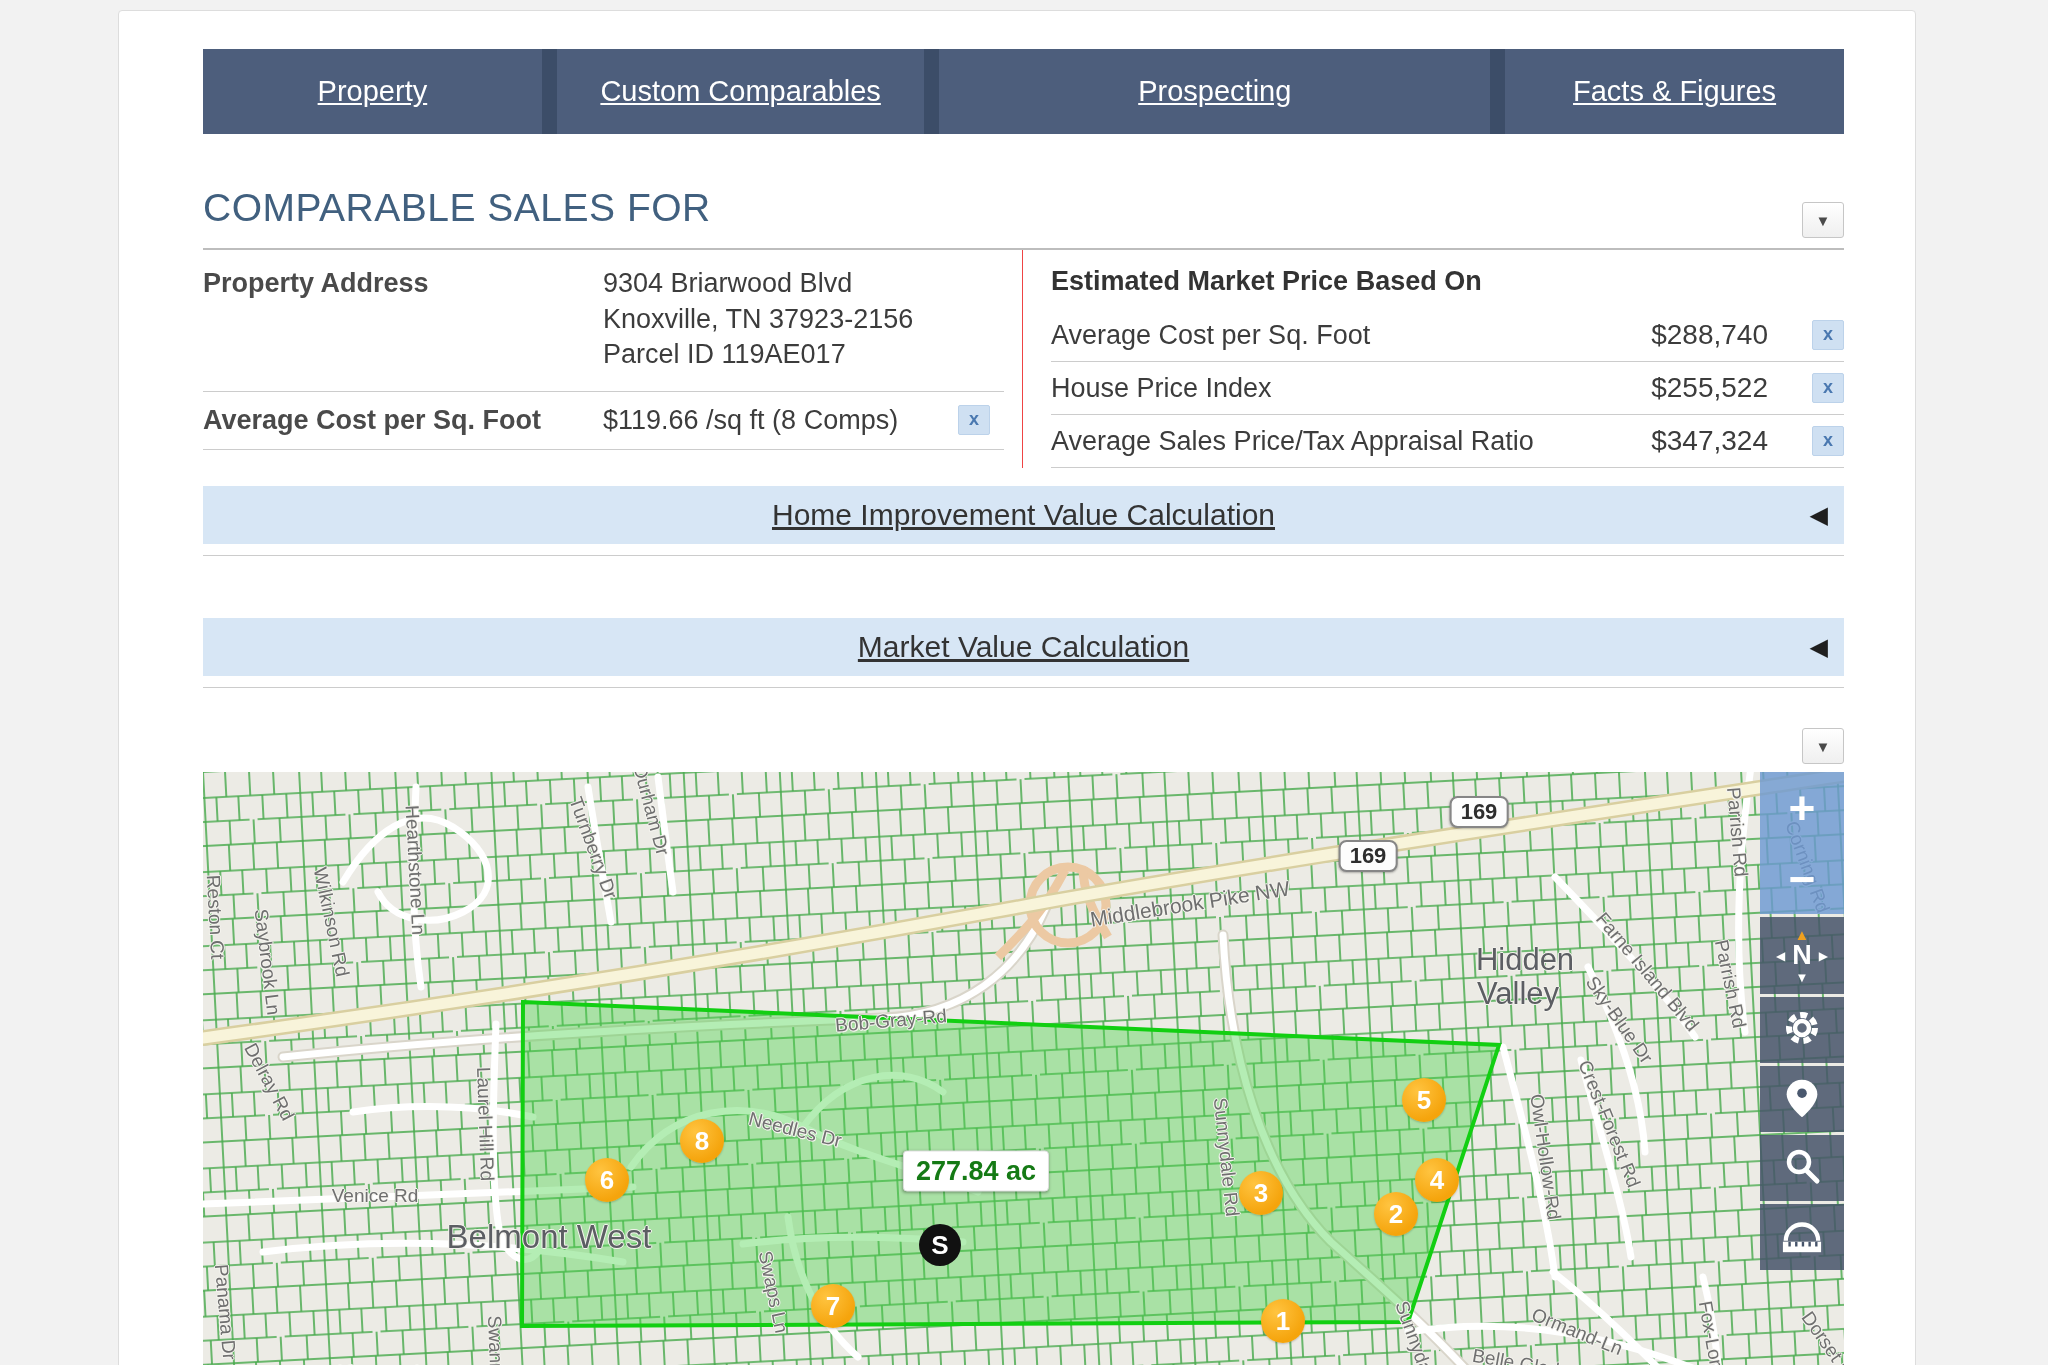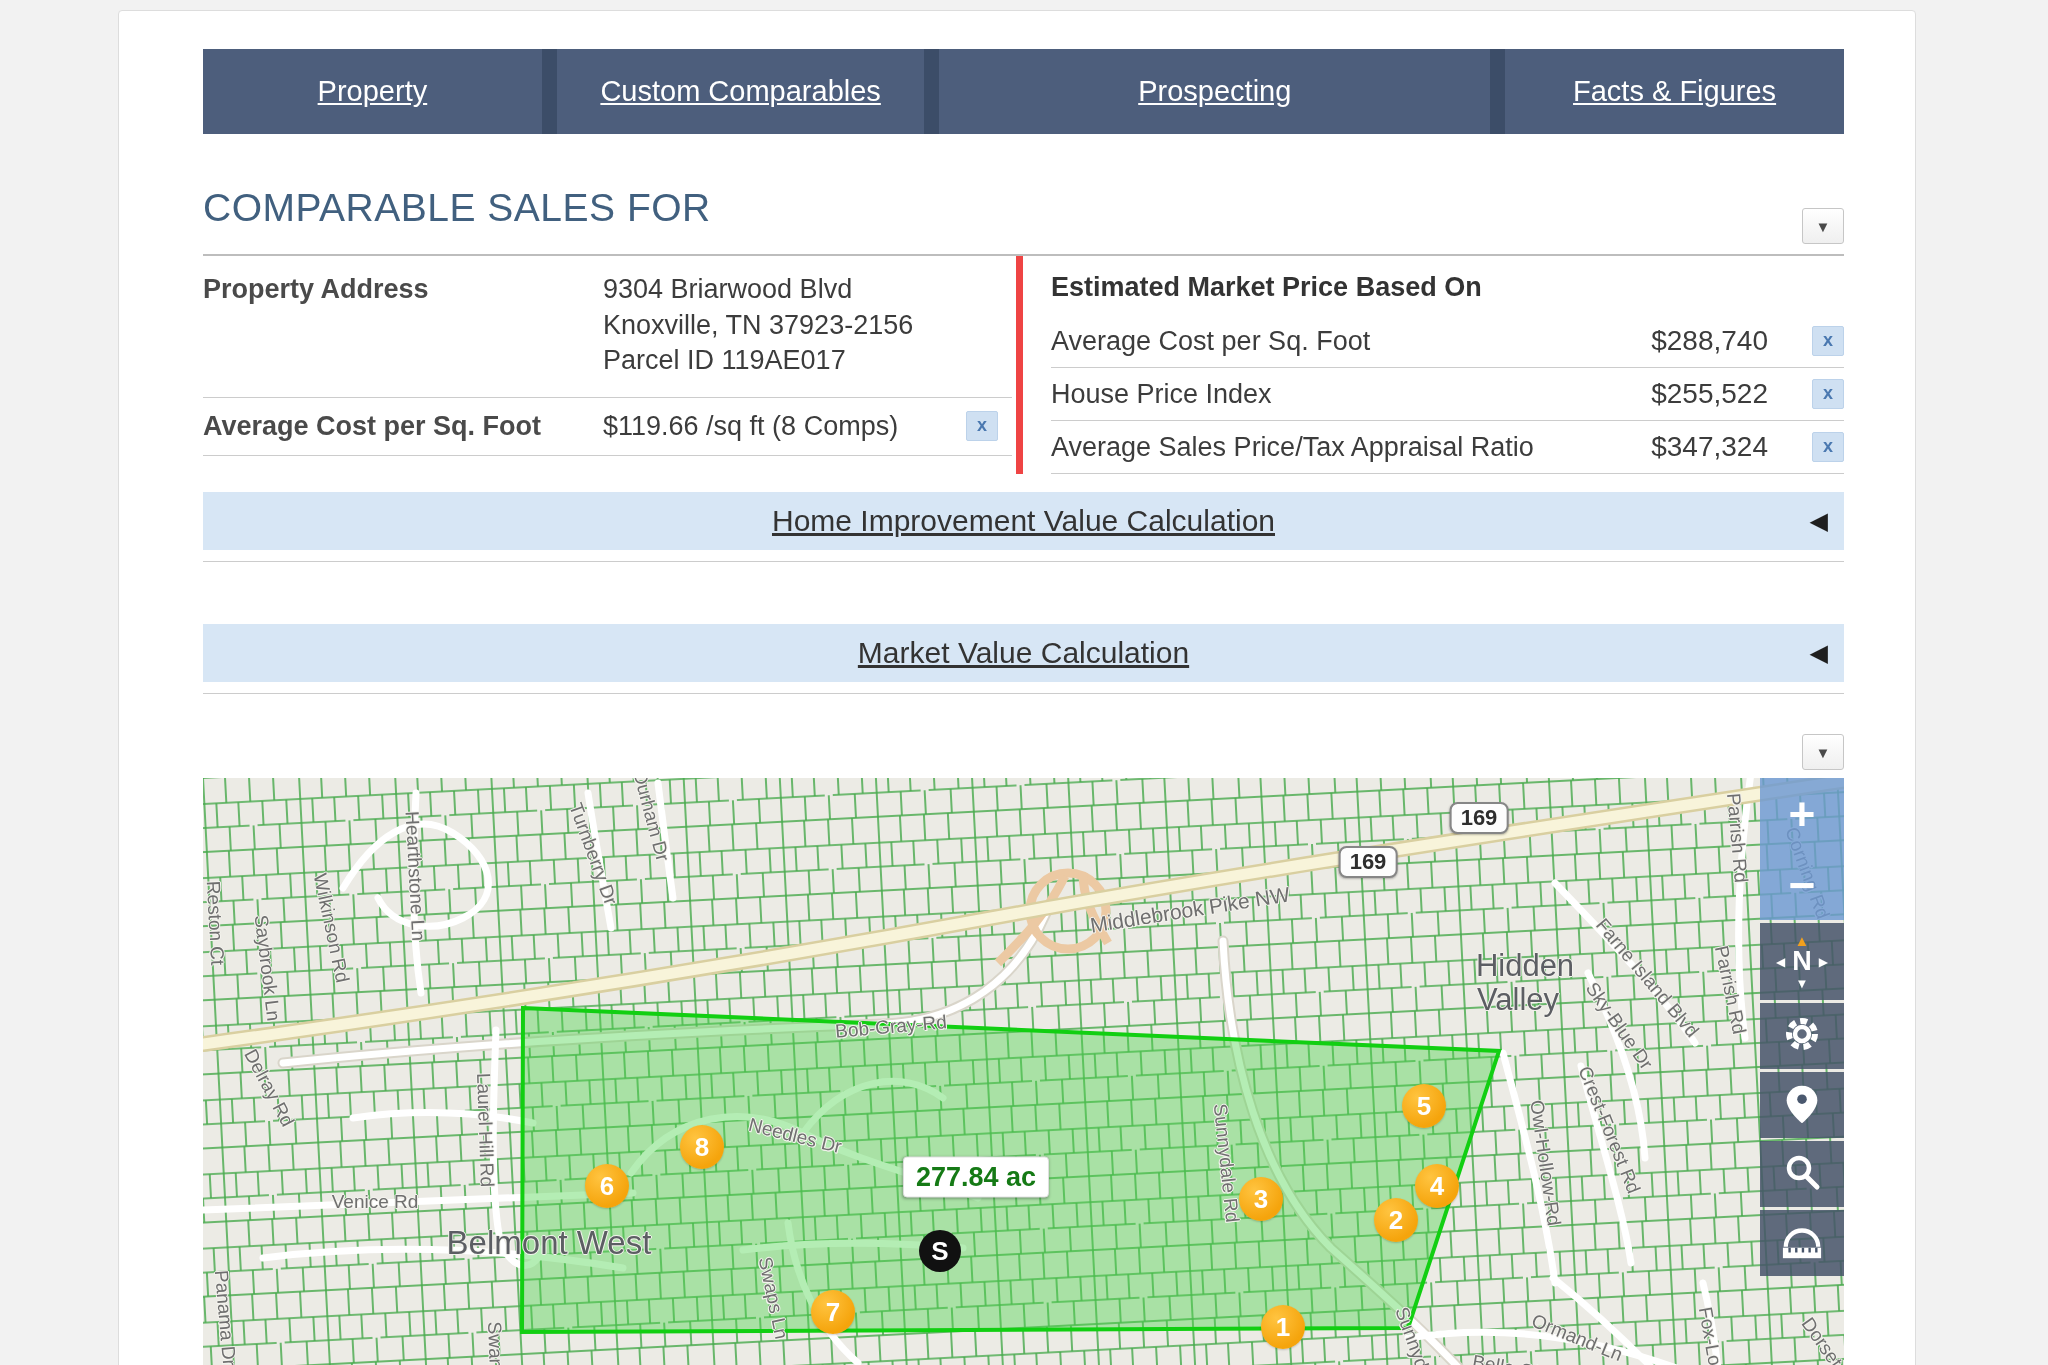--- a/index.html
+++ b/index.html
@@ -12,30 +12,30 @@
   
   .tabs{display:flex;margin-top:38px;gap:15px;background:#3c4d68}
   .tab{height:85px;display:flex;align-items:center;justify-content:center;
        background:#4d5e7c;color:#fff;font-size:29px;cursor:pointer;white-space:nowrap}
   .tab span{text-decoration:underline}
   .tab.active{background:#5e83bf}
   .tab:nth-child(1){flex:283}.tab:nth-child(2){flex:307}.tab:nth-child(3){flex:460}
   .tab:nth-child(4){flex:283}.tab:nth-child(5){flex:303}
 
   
-  .heading-row{margin-top:52px;position:relative;border-bottom:2px solid #bdbdbd;padding-bottom:24px}
+  .heading-row{margin-top:52px;position:relative;border-bottom:2px solid #bdbdbd;padding-bottom:18px}
   .heading-row h1{margin:0;font-size:39px;font-weight:400;letter-spacing:.5px;color:#41607f}
   .dd-btn{width:40px;height:34px;background:linear-gradient(#fff,#efefef);
           border:1px solid #c6c6c6;border-radius:3px;display:flex;align-items:center;
           justify-content:center;color:#4a4a4a;font-size:15px;cursor:pointer}
   .heading-row .dd-btn{position:absolute;right:0;bottom:10px}
 
   
   .info-grid{display:flex}
-  .left-col{width:820px;border-right:7px solid #ef4444;box-sizing:border-box;padding-right:4px}
+  .left-col{width:820px;border-right:1px solid #ef4444;box-sizing:border-box;padding-right:18px}
   .right-col{flex:1;padding-left:28px}
   .addr-row{display:flex;padding:16px 0 18px;border-bottom:1px solid #ccc}
   .lbl-bold{font-weight:bold;font-size:27px;color:#4a4a4a}
   .addr-row .lbl-bold{width:400px;padding-top:2px}
   .addr-lines{font-size:27px;line-height:1.32;color:#3c3c3c}
   .avg-row{display:flex;align-items:center;padding:13px 0;border-bottom:1px solid #ccc}
   .avg-row .lbl-bold{width:400px}
   .avg-row .val{font-size:27px}
   .x-btn{width:30px;height:28px;background:#cfe0f2;border:1px solid #bcd2ea;border-radius:2px;
          color:#4a78b0;font-weight:bold;font-size:18px;line-height:26px;text-align:center;cursor:pointer}

